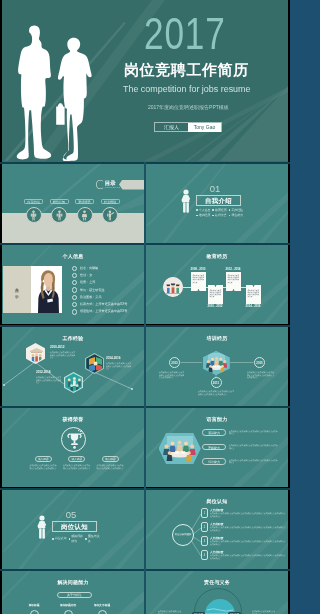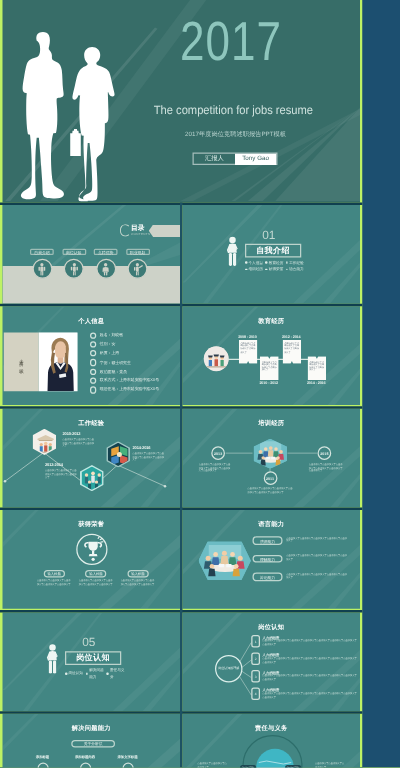--- a/index.html
+++ b/index.html
@@ -1,18 +1,18 @@
 <!DOCTYPE html>
 <html><head>
 <meta charset="utf-8">
 <style>
   *{box-sizing:border-box;margin:0;padding:0}
   html,body{width:290px;height:614px;overflow:hidden;background:#1c4f70}
   body{font-family:"Liberation Sans",sans-serif;-webkit-font-smoothing:antialiased}
-  .deck{position:relative;width:290px;height:614px;background:#bef264}
+  .deck{position:relative;width:290px;height:614px;background:#000000}
   .slide{position:absolute;overflow:hidden;background:#3e7a76}
   
   #s1{left:2px;top:0;width:286px;height:162px;background:#376d68}
   .rays{position:absolute;inset:0;overflow:hidden}
   .yr{position:absolute;color:#8ec6bd;font-weight:300;letter-spacing:1px}
   .t-cn{position:absolute;color:#fff;font-weight:700}
   .t-en{position:absolute;color:#cfe2de;font-weight:300}
   .t-sub{position:absolute;color:#b9d3cf}
   .author{position:absolute;display:flex;align-items:center;border:1px solid rgba(255,255,255,.55)}
   .author .lb{color:#dfeeea;text-align:center}
@@ -120,20 +120,21 @@
     <svg class="sil" viewBox="0 0 286 161" style="position:absolute;left:0;top:0;width:286px;height:161px">
       <g transform="translate(4.6,-2.8) scale(1.03,1.11)">
           <path d="M24.0,26.2 C26.8,24.9 30.3,25.6 31.6,27.9 C32.7,29.9 32.5,33.4 31.8,35.6 C31.4,36.9 31.2,37.8 31.9,38.5 C33.0,39.6 33.8,40.8 33.9,42.3 C34.0,43.6 33.7,44.8 34.4,45.5 C35.3,46.4 37.2,46.7 38.6,47.7 C40.2,48.8 41.2,50.6 41.6,53.2 C42.2,57.0 42.0,62.8 42.6,67.0 C42.9,69.1 43.2,70.6 42.9,71.4 C42.5,72.4 41.2,72.8 39.8,72.9 C38.7,73.0 38.0,72.9 37.7,73.6 C37.4,74.5 37.6,76.4 37.8,78.9 C38.1,82.4 38.3,87.6 38.0,91.9 C37.8,94.8 37.5,97.1 37.0,98.4 L35.0,98.6 C34.2,100.8 33.6,104.4 33.4,109.2 C33.1,114.2 33.2,119.9 33.5,124.7 C33.8,129.3 34.3,133.0 34.9,134.7 C35.4,136.1 36.4,136.9 37.7,137.6 C39.4,138.6 41.5,139.5 42.6,140.7 C43.5,141.8 43.5,143.1 42.6,143.9 C41.5,145.0 39.0,145.4 36.3,145.5 C33.5,145.6 30.7,145.4 29.1,144.9 C27.7,144.4 27.0,143.7 26.8,142.2 C26.5,140.2 26.6,136.7 26.3,132.4 C25.9,126.5 25.3,119.1 24.8,113.0 C24.4,108.2 24.0,104.2 23.8,101.8 L22.1,101.8 C21.7,105.2 21.3,110.0 21.1,115.3 C20.9,120.7 20.9,126.7 21.0,131.6 C21.1,136.2 21.4,139.9 21.5,141.9 C21.6,143.6 21.4,144.6 20.3,145.2 C18.8,146.0 16.2,146.3 13.9,146.1 C11.8,145.9 10.2,145.2 9.9,144.0 C9.6,142.8 10.3,141.6 11.7,140.5 C13.1,139.4 15.1,138.6 16.2,137.6 C17.2,136.8 17.6,135.9 17.9,134.2 C18.2,132.3 18.3,129.5 18.3,126.1 C18.3,121.3 18.1,115.5 17.8,110.3 C17.5,105.8 17.2,102.0 16.9,99.7 L15.3,99.2 C14.7,96.9 14.3,92.9 14.1,88.3 C13.9,83.8 13.9,78.8 14.0,75.1 C14.1,72.7 14.2,70.8 14.4,69.7 L12.3,69.2 C11.3,68.4 11.0,67.0 11.2,64.9 C11.4,62.4 12.1,59.2 12.6,56.2 C13.2,53.2 13.7,50.6 14.4,48.7 C15.2,46.8 16.2,45.8 17.6,45.2 C19.1,44.5 21.1,44.3 22.4,43.6 C23.6,42.9 24.3,41.7 24.6,40.1 C24.9,38.5 24.8,36.5 24.4,35.0 C24.0,33.5 23.1,32.4 22.0,31.8 C21.4,29.2 22.0,27.2 24.0,26.2 Z" fill="#fff"></path>
         </g>
       <g transform="translate(-3.5,2.5) scale(1.03,1.01)">
           <path d="M66.8,41.0 C66.8,37.4 69.6,34.8 73.0,34.8 C76.5,34.8 79.3,37.4 79.3,41.0 C79.3,43.4 78.4,45.3 77.0,46.5 C76.2,47.2 76.0,48.0 76.6,48.6 C77.4,49.4 79.2,49.8 81.1,50.5 C83.4,51.3 85.2,52.6 86.2,54.6 C87.2,56.7 87.7,59.7 88.5,63.3 C89.1,66.1 89.8,69.0 90.2,70.7 C90.5,72.2 90.6,73.1 90.0,73.6 C89.3,74.2 88.0,74.0 87.1,73.3 C86.4,72.7 85.9,71.7 85.6,70.6 L85.2,70.6 C85.3,74.2 85.5,79.0 85.6,83.4 C85.7,87.3 85.8,90.6 85.5,92.4 C85.2,94.1 84.3,94.9 82.9,95.2 L82.9,98.0 C82.9,100.6 82.9,104.0 82.7,107.2 C82.5,110.6 82.2,113.7 81.8,115.8 C81.4,117.8 80.8,118.8 80.0,119.6 C79.1,120.5 77.8,121.2 76.8,122.2 L76.2,124.0 C76.4,127.4 76.7,132.2 76.9,137.0 C77.1,141.6 77.2,146.1 77.2,149.4 C77.2,152.0 77.1,153.8 76.8,154.8 C76.5,155.8 75.8,156.2 74.6,156.4 C73.0,156.7 70.6,156.7 68.8,156.4 C67.2,156.1 66.2,155.5 66.0,154.6 C65.8,153.6 66.6,152.6 67.9,151.8 C69.2,151.0 71.0,150.4 71.9,149.6 C72.7,148.9 72.9,148.0 73.0,146.6 C73.1,144.8 73.1,142.3 73.0,139.4 C72.9,135.6 72.7,131.2 72.4,127.0 C72.1,122.8 71.8,118.9 71.5,115.8 C71.3,113.5 71.1,111.8 71.0,110.8 L69.6,110.8 C69.4,113.6 69.1,117.6 68.9,122.0 C68.7,126.7 68.5,131.7 68.4,135.9 C68.3,139.5 68.3,142.3 68.4,143.9 C68.5,145.4 68.4,146.2 67.9,146.9 C67.3,147.7 66.3,148.3 65.4,149.1 C64.4,150.0 63.5,151.0 63.1,152.0 C62.7,153.1 62.9,154.0 63.9,154.6 C65.2,155.4 67.5,155.7 69.6,155.6 L69.6,157.8 C68.1,158.0 66.3,157.9 64.9,157.6 C63.4,157.2 62.5,156.5 62.4,155.4 C62.3,154.1 63.1,152.6 64.2,151.2 C65.3,149.8 66.6,148.5 67.2,147.4 C67.7,146.5 67.8,145.6 67.8,144.0 C67.8,141.9 67.6,138.9 67.4,135.4 C67.1,131.1 66.8,126.2 66.6,121.6 C66.4,117.1 66.3,113.0 66.3,110.0 C66.3,107.7 66.4,106.1 66.5,105.1 L64.9,104.8 C64.2,102.7 63.7,99.1 63.4,94.9 C63.1,90.6 63.0,85.8 63.1,81.6 C63.2,77.9 63.4,74.8 63.7,73.2 L62.4,73.0 C62.0,74.1 61.5,75.1 60.8,75.8 C60.1,76.5 59.0,76.7 58.3,76.2 C57.6,75.6 57.6,74.5 57.9,73.0 C58.2,71.1 58.9,68.4 59.6,65.5 C60.3,62.2 60.9,58.7 61.8,56.3 C62.7,53.8 63.8,52.3 65.3,51.3 C66.5,50.5 68.0,50.0 68.9,49.3 C69.6,48.7 69.7,48.0 69.2,47.4 C67.8,46.0 66.8,43.8 66.8,41.0 Z" fill="#fff"></path>
           <path d="M57.6,103.0 l0.2,-2.0 l1.0,0 l0.2,-1.3 l2.2,0 l0.2,1.3 l1.0,0 l0.2,2.0 l1.6,0 l0,18.0 l-8.2,0 l0,-18.0 Z" fill="#fff"></path>
         </g>
     </svg>
     <div class="yr" style="left:142px;top:12px;font-size:44px;line-height:44px;transform:scaleX(0.80);transform-origin:left top">2017</div>
+    <div class="t-cn" style="left:122px;top:61px;font-size:15px;letter-spacing:.6px">岗位竞聘工作简历</div>
     <div class="t-en" style="left:121px;top:83px;font-size:9.6px;transform:scaleX(0.93);transform-origin:left top">The competition for jobs resume</div>
     <div class="t-sub" style="left:146px;top:104px;font-size:5px">2017年度岗位竞聘述职报告PPT模板</div>
     <div class="author" style="left:152px;top:122px;width:68px;height:10px">
       <div class="lb" style="width:34px;font-size:5px;line-height:9px">汇报人</div>
       <div class="rb" style="width:34px;font-size:5px;line-height:9px">Tony Gao</div>
     </div>
   </div>
 
   <div class="sl L r2">
     <div class="s2bg"></div>

